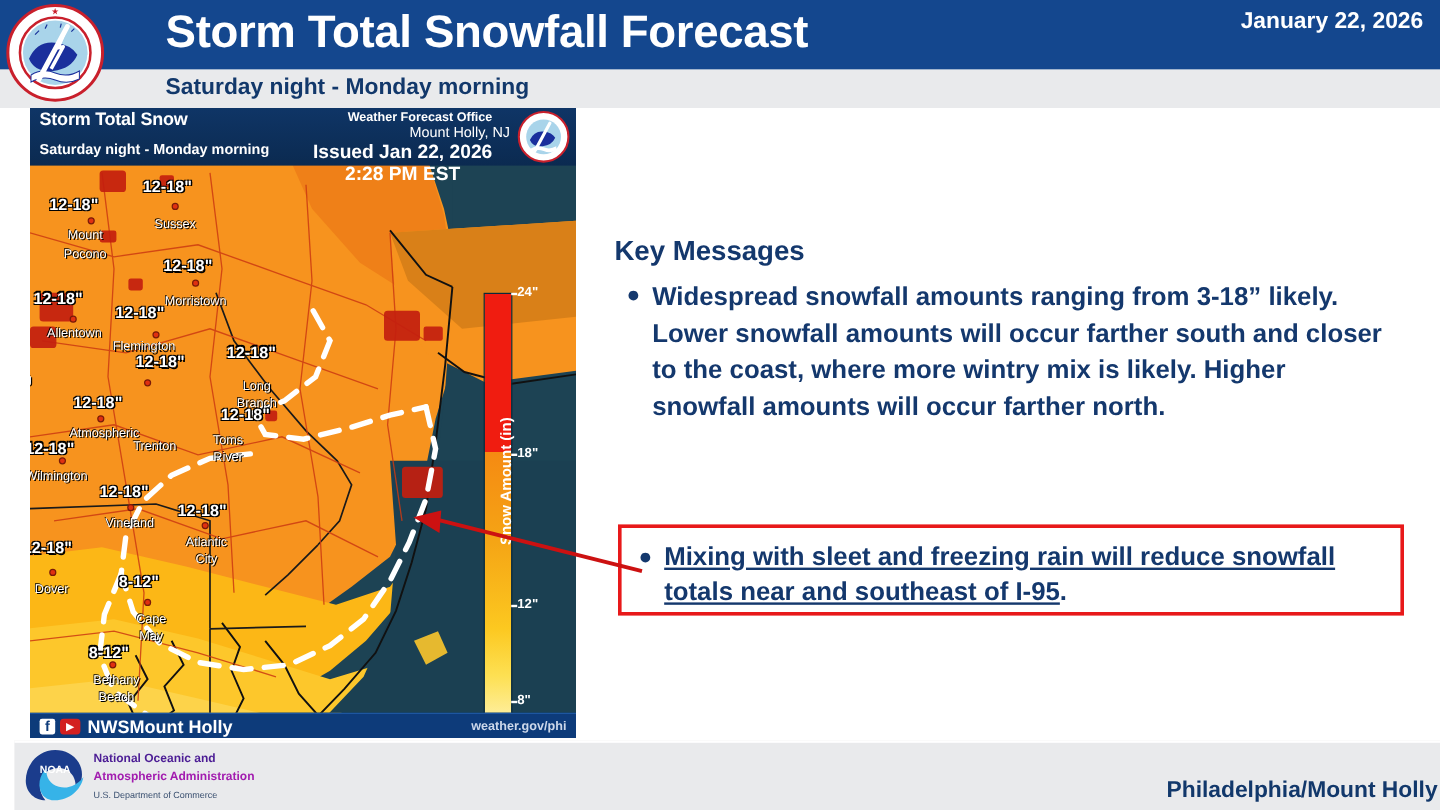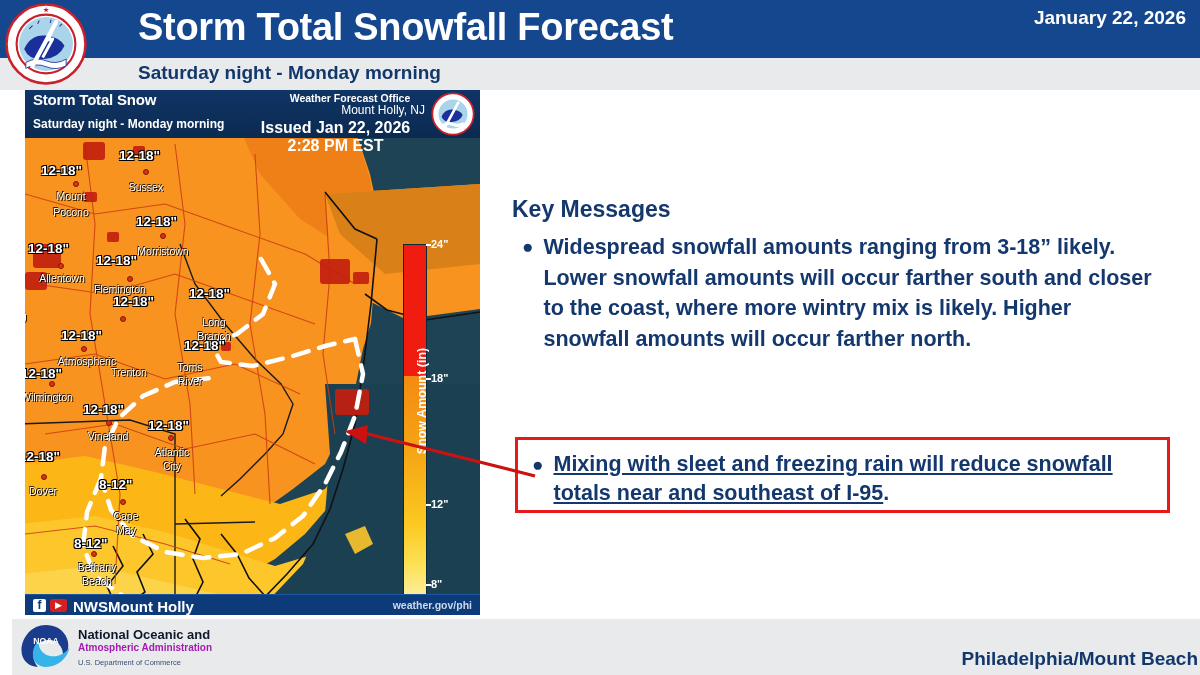--- a/index.html
+++ b/index.html
@@ -163,21 +163,21 @@
 
   .arrow-svg { position: absolute; left: 330px; top: 418px; width: 210px; height: 70px; z-index: 8; }
 
   
   .footer {
     position: absolute; left: 12px; top: 617px; width: 1200px; height: 58px;
     background: #e9eaec;
   }
   .footer-rule { position: absolute; left: 0; top: 0; width: 1200px; height: 2px; background: #ffffff; }
   .noaa-logo { position: absolute; left: 8px; top: 6px; width: 52px; height: 46px; }
-  .noaa-l1 { position: absolute; left: 66px; top: 10px; color: #0f172a; font-size: 13px; font-weight: bold; }
+  .noaa-l1 { position: absolute; left: 66px; top: 10px; color: #4c1d95; font-size: 10px; font-weight: bold; }
   .noaa-l2 { position: absolute; left: 66px; top: 25px; color: #a21caf; font-size: 10px; font-weight: bold; }
   .noaa-l3 { position: absolute; left: 66px; top: 41px; color: #3a5070; font-size: 7.5px; }
   .foot-right1 { position: absolute; right: 14px; top: 9px; color: #12386b; font-size: 19px; font-weight: bold; text-align: right; }
   .foot-right2 { position: absolute; right: 14px; top: 31px; color: #12386b; font-size: 19px; font-weight: bold; text-align: right; }
 </style>
 </head>
 <body>
 
 <div class="header-bar"></div>
 <div class="header-sub"></div>
@@ -408,14 +408,14 @@
   <div class="noaa-logo">
     <svg viewBox="0 0 100 90" width="52" height="46">
       <path d="M50 4 C22 4 2 28 2 54 C2 74 18 86 34 86 C24 74 22 58 30 46 C38 34 56 30 68 36 C80 42 86 56 82 70 C94 60 98 40 88 24 C80 11 66 4 50 4 Z" fill="#1b3c8c"></path>
       <path d="M50 86 C72 86 92 70 96 48 C86 62 70 68 56 64 C42 60 34 48 36 34 C24 44 20 64 30 78 C36 84 42 86 50 86 Z" fill="#36b3e8"></path>
       <text x="50" y="42" text-anchor="middle" font-size="17" font-weight="bold" fill="#ffffff" font-family="Liberation Sans, sans-serif">NOAA</text>
     </svg>
   </div>
   <div class="noaa-l1">National Oceanic and</div>
   <div class="noaa-l2">Atmospheric Administration</div>
   <div class="noaa-l3">U.S. Department of Commerce</div>
-  <div class="foot-right2">Philadelphia/Mount Beach</div>
+  <div class="foot-right2">Philadelphia/Mount Holly</div>
 </div>
 
 </body></html>

